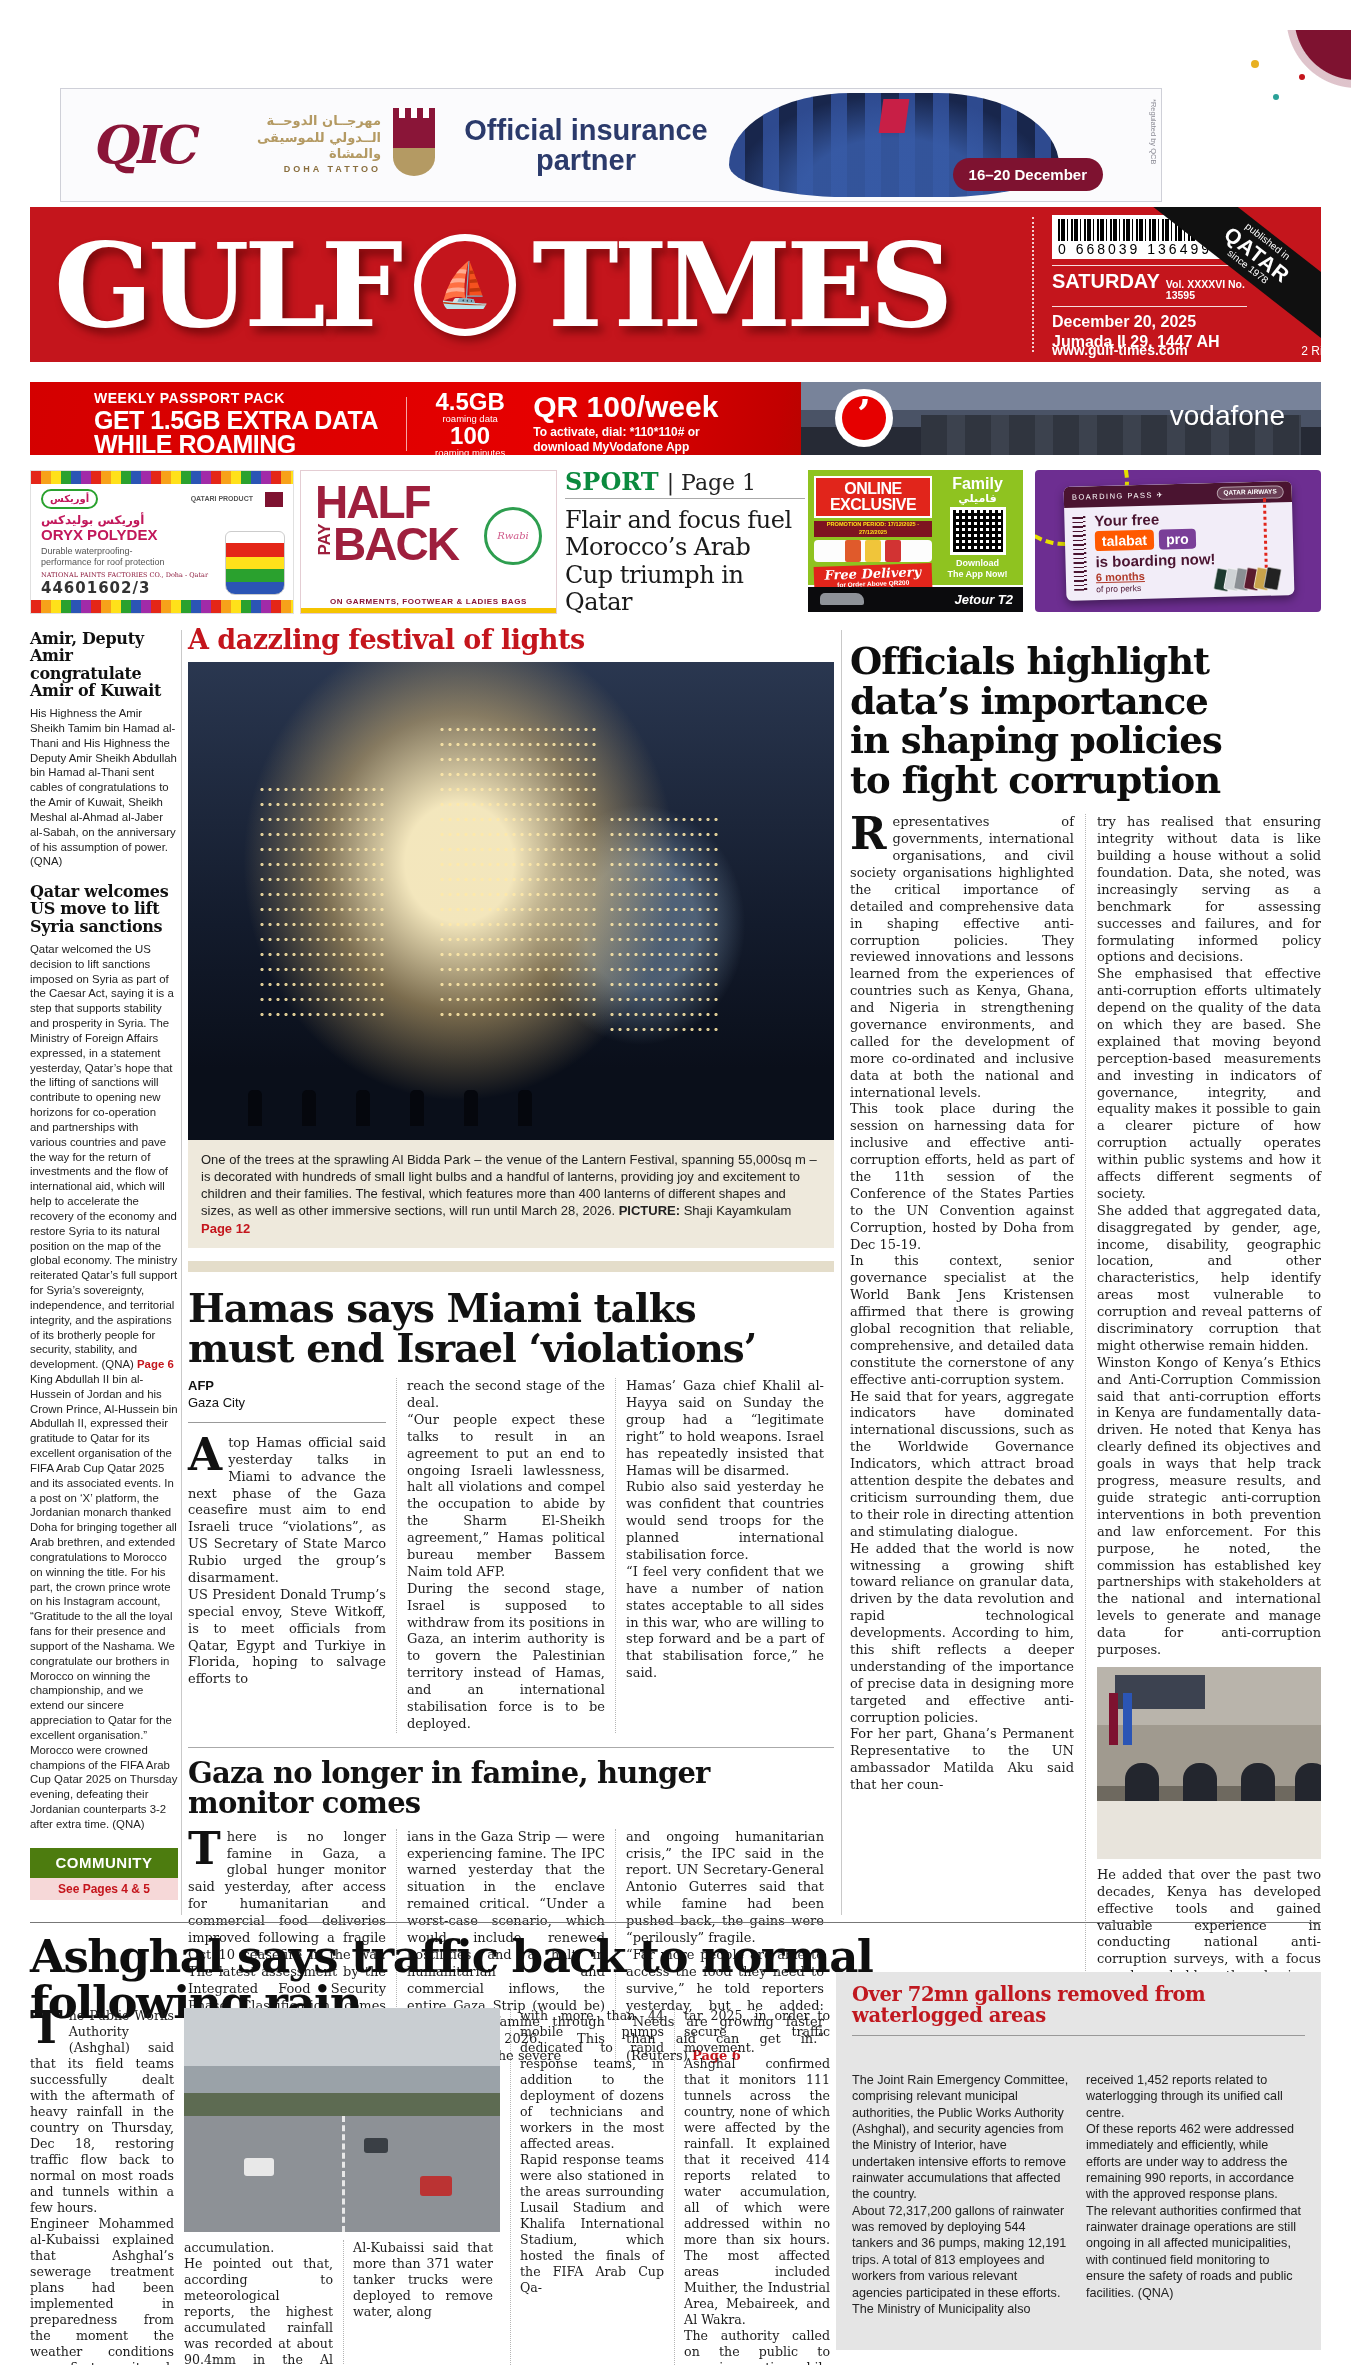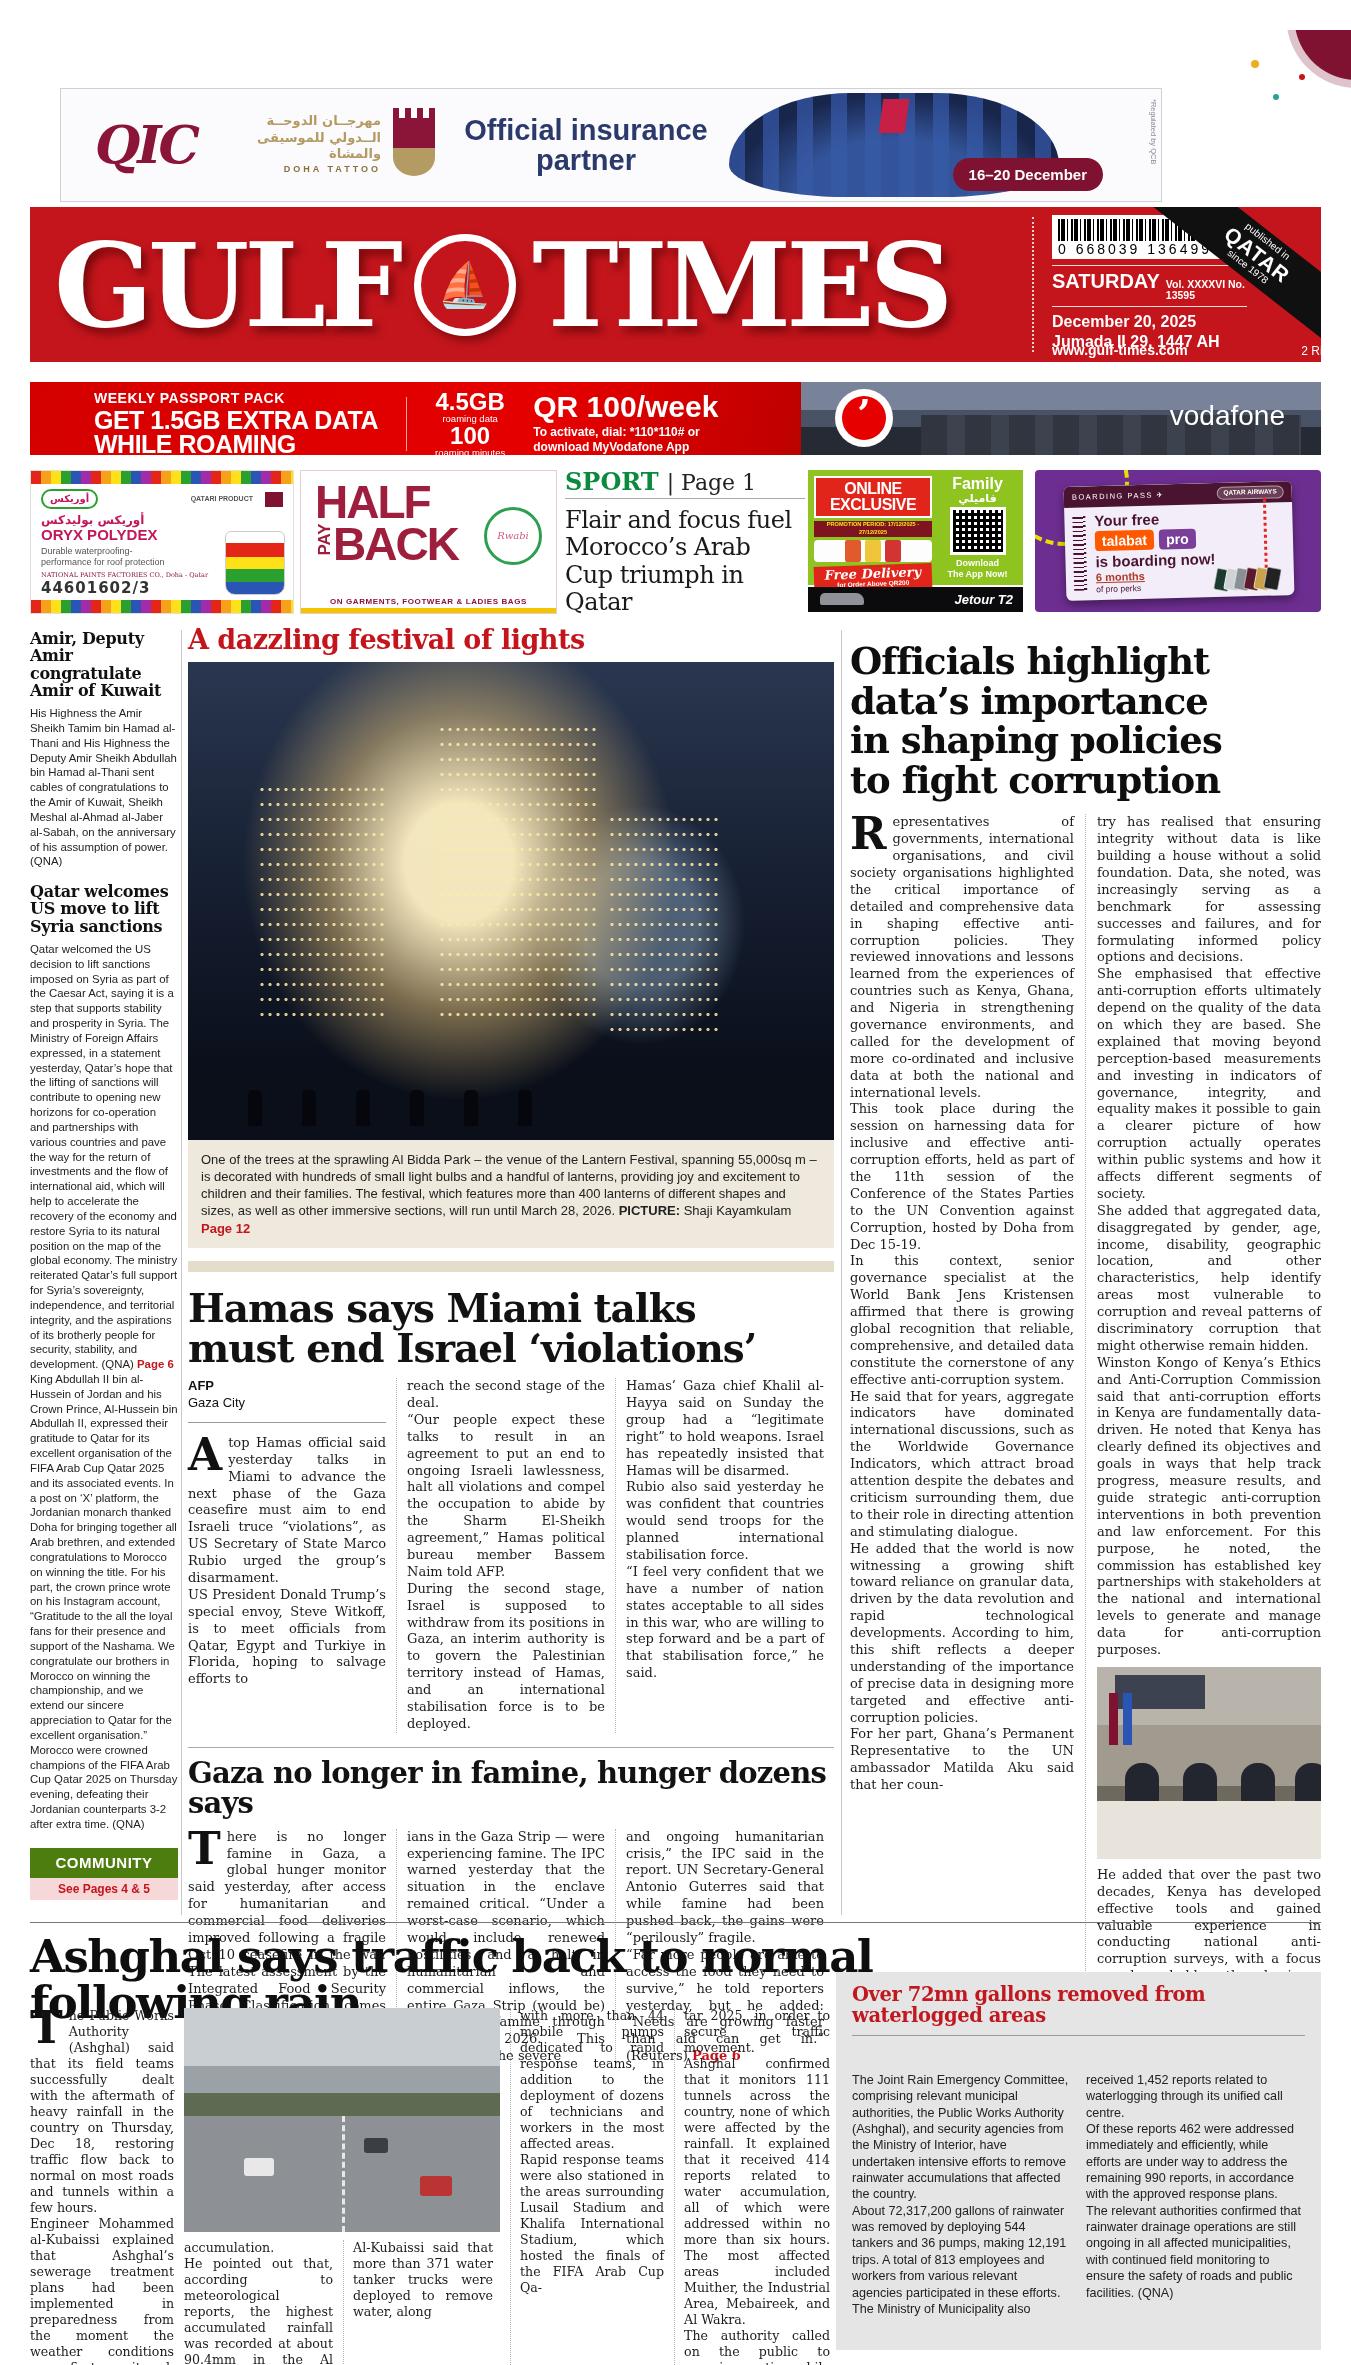--- a/index.html
+++ b/index.html
@@ -427,21 +427,21 @@
       </div>
       <div class="c jbody ws">reach the second stage of the deal.
 “Our people expect these talks to result in an agreement to put an end to ongoing Israeli lawlessness, halt all violations and compel the occupation to abide by the Sharm El-Sheikh agreement,” Hamas political bureau member Bassem Naim told AFP.
 During the second stage, Israel is supposed to withdraw from its positions in Gaza, an interim authority is to govern the Palestinian territory instead of Hamas, and an international stabilisation force is to be deployed.</div>
       <div class="c jbody ws">Hamas’ Gaza chief Khalil al-Hayya said on Sunday the group had a “legitimate right” to hold weapons. Israel has repeatedly insisted that Hamas will be disarmed.
 Rubio also said yesterday he was confident that countries would send troops for the planned international stabilisation force.
 “I feel very confident that we have a number of nation states acceptable to all sides in this war, who are willing to step forward and be a part of that stabilisation force,” he said.</div>
     </div>
 
     <div class="famine-wrap">
-      <div class="famine-head">Gaza no longer in famine, hunger dozens says</div>
+      <div class="famine-head">Gaza no longer in famine, hunger monitor comes</div>
       <div class="threecol">
         <div class="c jbody ws"><span class="dropcap">T</span><span>here is no longer famine in Gaza, a global hunger monitor said yesterday, after access for humanitarian and commercial food deliveries improved following a fragile Oct 10 ceasefire in the war. The latest assessment by the Integrated Food Security Phase Classification comes four months after it reported that 514,000 people — nearly a quarter of Palestin-</span></div>
         <div class="c jbody ws">ians in the Gaza Strip — were experiencing famine. The IPC warned yesterday that the situation in the enclave remained critical. “Under a worst-case scenario, which would include renewed hostilities and a halt in humanitarian and commercial inflows, the entire Gaza Strip (would be) at risk of famine through mid-April 2026. This underscores the severe</div>
         <div class="c jbody ws"><span>and ongoing humanitarian crisis,” the IPC said in the report. UN Secretary-General Antonio Guterres said that while famine had been pushed back, the gains were “perilously” fragile.
 “Far more people are able to access the food they need to survive,” he told reporters yesterday, but he added: “Needs are growing faster than aid can get in.” (Reuters)</span> <b class="red">Page 6</b></div>
       </div>
     </div>
   </div>
 
   <div class="abs rightcol">

